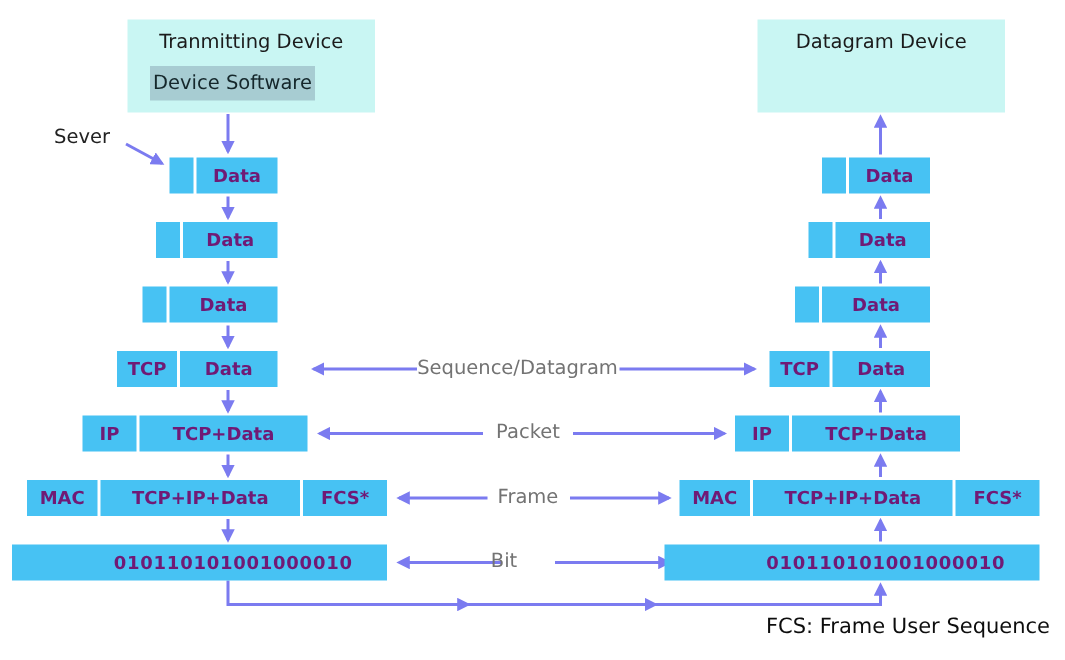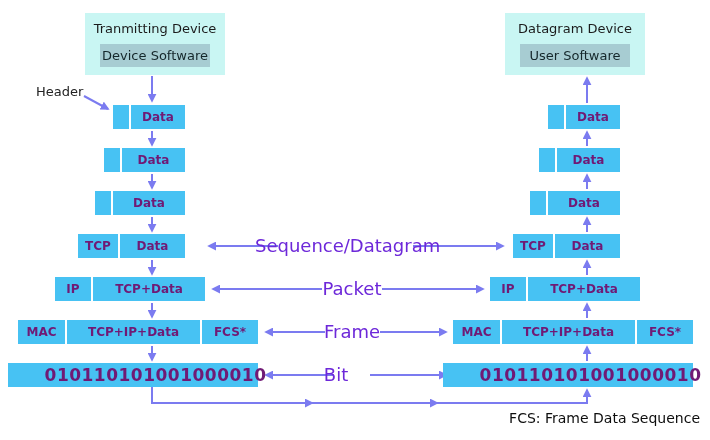--- a/index.html
+++ b/index.html
@@ -2,39 +2,39 @@
 <html><head>
 <meta charset="utf-8">
 <style>
   html,body{margin:0;padding:0;background:#ffffff;}
   .stage{
     position:relative;width:710px;height:440px;background:#ffffff;overflow:hidden;
     font-family:"DejaVu Sans","Liberation Sans",sans-serif;
   }
   .arrows{position:absolute;left:0;top:0;pointer-events:none;}
   .panel{
-    position:absolute;width:140px;height:62px;background:#c9f6f3;
+    position:absolute;width:165px;height:62px;background:#c9f6f3;
     text-align:center;box-sizing:border-box;
   }
   .panel-title{
     font-size:13px;color:#1b1b1b;padding-top:8px;
   }
   .soft-box{
     position:absolute;left:15px;top:31px;width:110px;height:23px;
     background:#a7ccd2;color:#15272b;font-size:13px;
     display:flex;align-items:center;justify-content:center;
   }
   .box{
     position:absolute;height:24px;background:#47c2f3;color:#701a75;
     font-size:12px;font-weight:bold;box-sizing:border-box;
     display:flex;align-items:center;justify-content:center;white-space:nowrap;
   }
-  .bit-box{letter-spacing:0.5px;font-size:17px;padding-left:45px;}
+  .bit-box{letter-spacing:0.5px;font-size:12px;padding-left:45px;}
   .mid-label{
-    position:absolute;font-size:18px;color:#6d28d9;text-align:center;line-height:16px;
+    position:absolute;font-size:13px;color:#737373;text-align:center;line-height:16px;
   }
   .hdr-label{
     position:absolute;left:36px;top:84px;font-size:13px;color:#222222;
   }
   .footnote{
     position:absolute;right:10px;top:410px;font-size:14px;color:#0d0d0d;
   }
 </style>
 </head>
 <body>
@@ -95,24 +95,23 @@
       <line x1="425" y1="403" x2="437" y2="403" marker-end="url(#ah)"></line>
     </g>
   </svg>
 
   <div class="panel" style="left:85px;top:13px">
     <div class="panel-title">Tranmitting Device</div>
     <div class="soft-box">Device Software</div>
   </div>
   <div class="panel" style="left:505px;top:13px">
     <div class="panel-title">Datagram Device</div>
-    <div class="soft-box">User Software</div>
   </div>
 
-  <div class="hdr-label">Header</div>
+  <div class="hdr-label">Sever</div>
 
   <div class="box" style="left:113px;top:105px;width:16px"></div>
   <div class="box" style="left:131px;top:105px;width:54px">Data</div>
 
   <div class="box" style="left:104px;top:148px;width:16px"></div>
   <div class="box" style="left:122px;top:148px;width:63px">Data</div>
 
   <div class="box" style="left:95px;top:191px;width:16px"></div>
   <div class="box" style="left:113px;top:191px;width:72px">Data</div>
 
@@ -147,15 +146,15 @@
   <div class="box" style="left:502px;top:320px;width:133px">TCP+IP+Data</div>
   <div class="box" style="left:637px;top:320px;width:56px">FCS*</div>
 
   <div class="box bit-box" style="left:443px;top:363px;width:250px">010110101001000010</div>
 
   <div class="mid-label" style="left:255px;top:238px;width:180px">Sequence/Datagram</div>
   <div class="mid-label" style="left:302px;top:324px;width:100px">Frame</div>
   <div class="mid-label" style="left:302px;top:281px;width:100px">Packet</div>
   <div class="mid-label" style="left:286px;top:367px;width:100px">Bit</div>
 
-  <div class="footnote">FCS: Frame Data Sequence</div>
+  <div class="footnote">FCS: Frame User Sequence</div>
 
 </div>
 
 </body></html>

